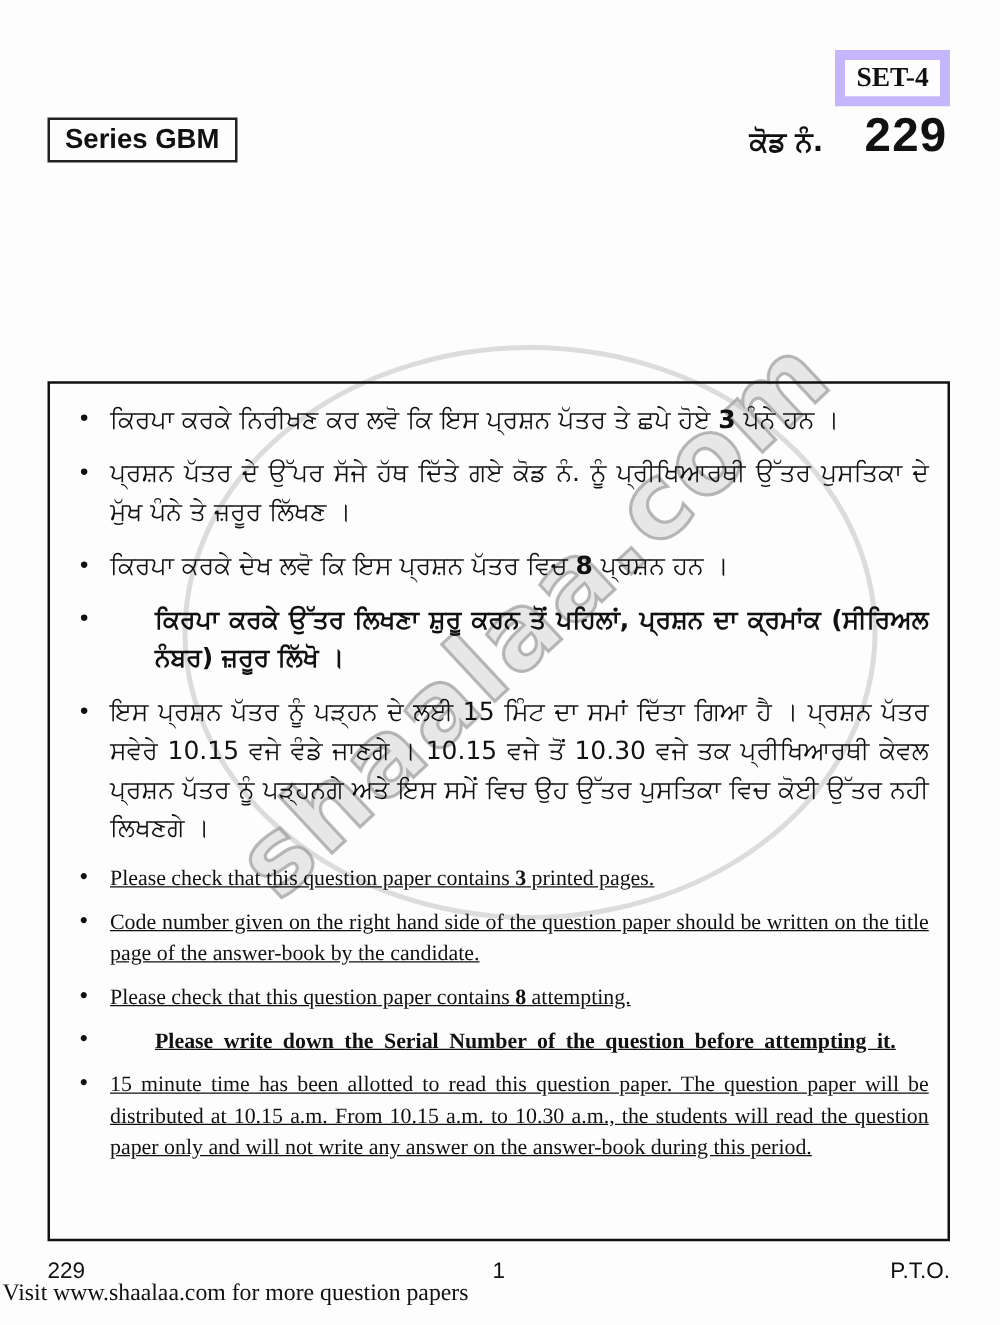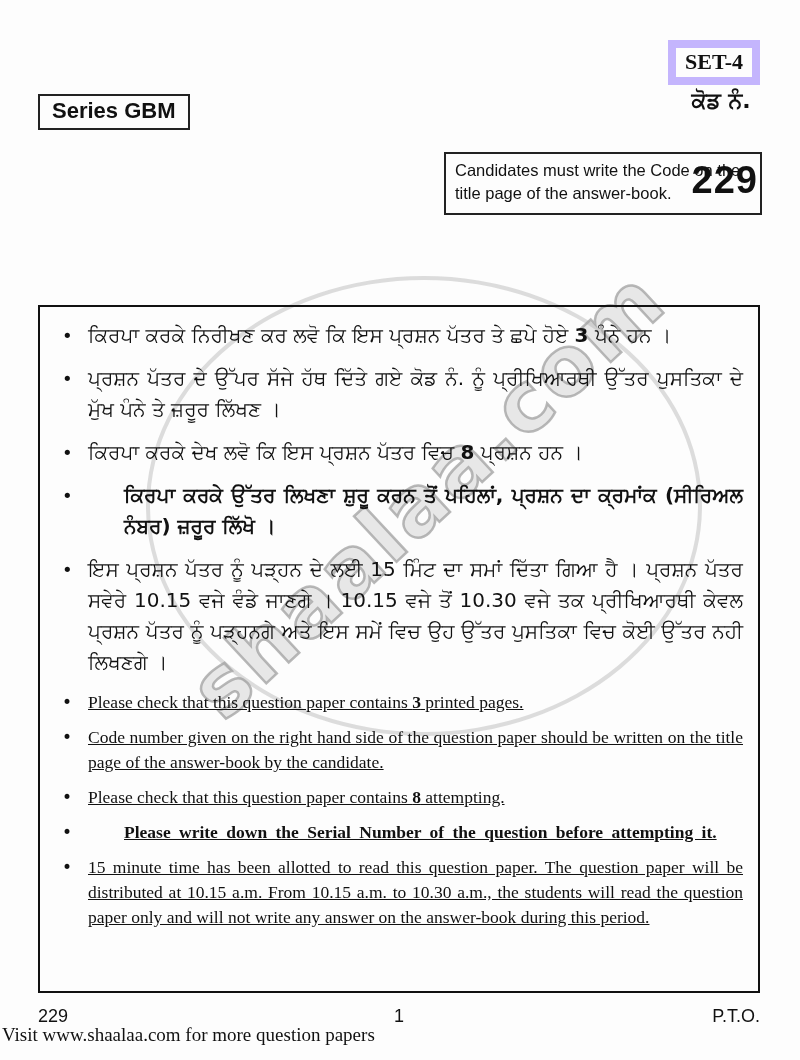--- a/index.html
+++ b/index.html
@@ -33,21 +33,21 @@
     border:8px solid #c4b5fd;padding:1px 9px 2px;
     font-family:"Liberation Serif", serif;font-weight:bold;font-size:22px;
   }
   .series-badge{
     position:absolute;top:94px;left:38px;
     border:2px solid #222;padding:2px 12px 4px;
     font-family:"Liberation Sans", sans-serif;font-weight:bold;font-size:22px;
   }
   .code-row{
     position:absolute;top:88px;right:42px;
-    display:flex;align-items:baseline;gap:46px;flex-direction:column;
+    display:flex;align-items:baseline;gap:33px;
   }
   .code-label{
     font-family:"DejaVu Sans", sans-serif;
     font-weight:bold;font-size:22px;
   }
   .code-number{
     font-family:"Liberation Sans", sans-serif;
     font-weight:bold;font-size:38px;letter-spacing:1px;
   }
   .candidates-note{
@@ -125,21 +125,20 @@
 
     <div class="set-badge">SET-4</div>
 
     <div class="series-badge">Series GBM</div>
 
     <div class="code-row">
       <span class="code-label">ਕੋਡ ਨੰ.</span>
       <span class="code-number">229</span>
     </div>
 
-    <div class="candidates-note">Candidates must write the Code on the title page of the answer-book.</div>
 
 
     <div class="instr-box">
       <div id="pa-list">
           <div class="item pa">
             <span class="marker">•</span>
             <div class="text"><span>ਕਿਰਪਾ ਕਰਕੇ ਨਿਰੀਖਣ ਕਰ ਲਵੋ ਕਿ ਇਸ ਪ੍ਰਸ਼ਨ ਪੱਤਰ ਤੇ ਛਪੇ ਹੋਏ </span><span class="seg-bold">3</span><span> ਪੰਨੇ ਹਨ ।</span></div>
           </div>
           <div class="item pa">
             <span class="marker">•</span>

